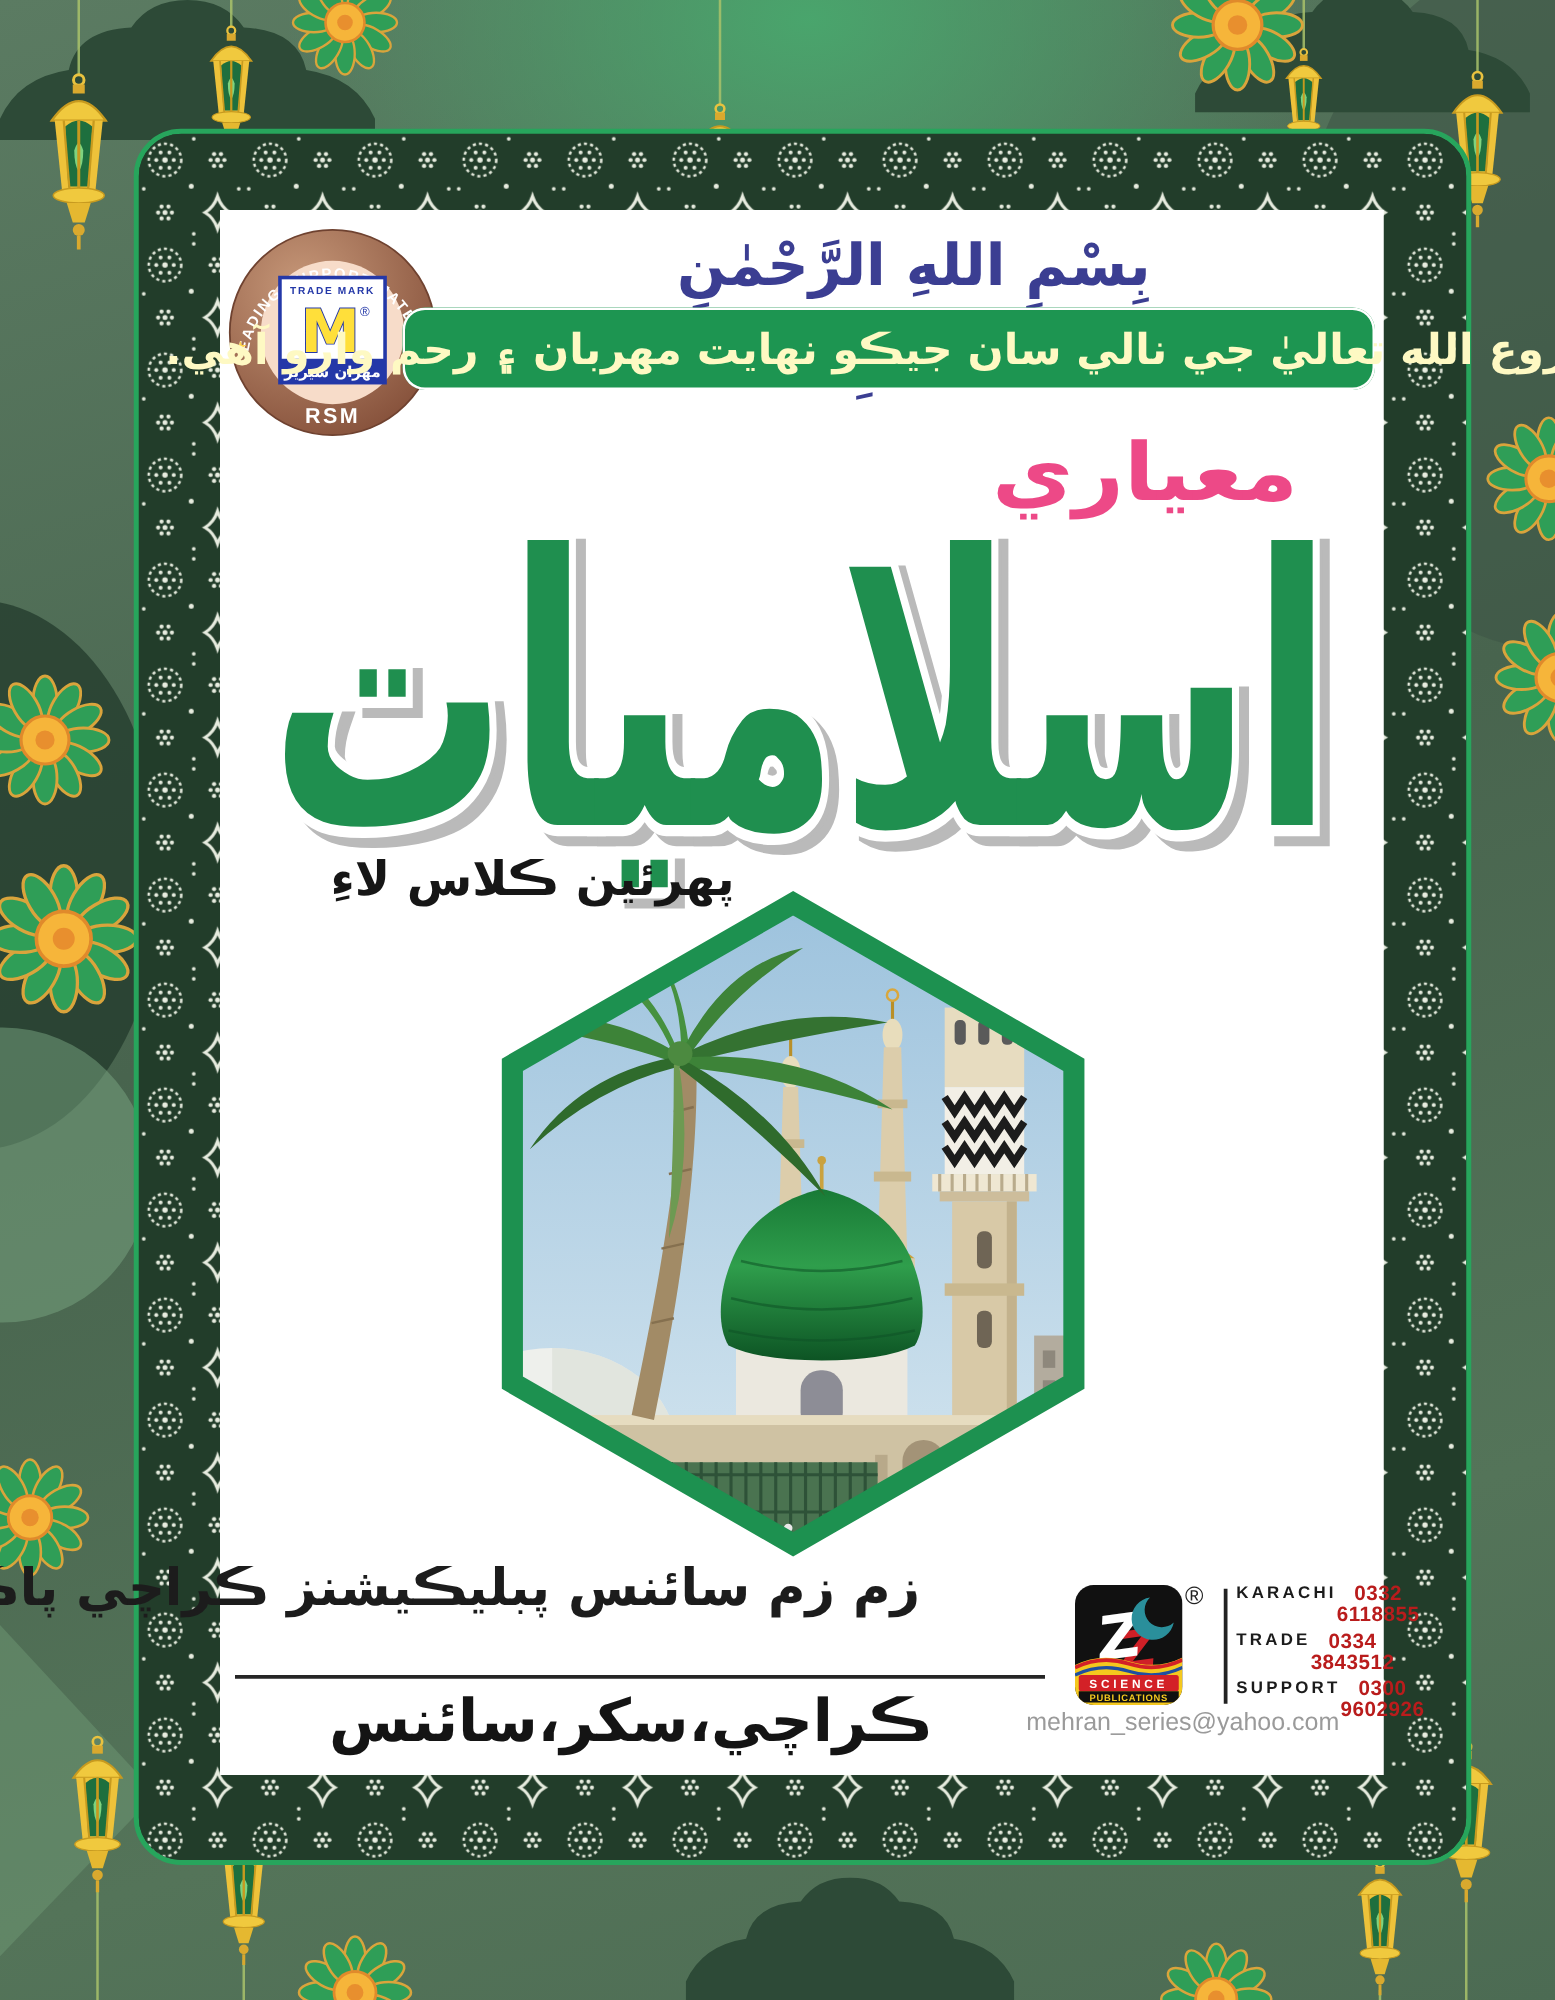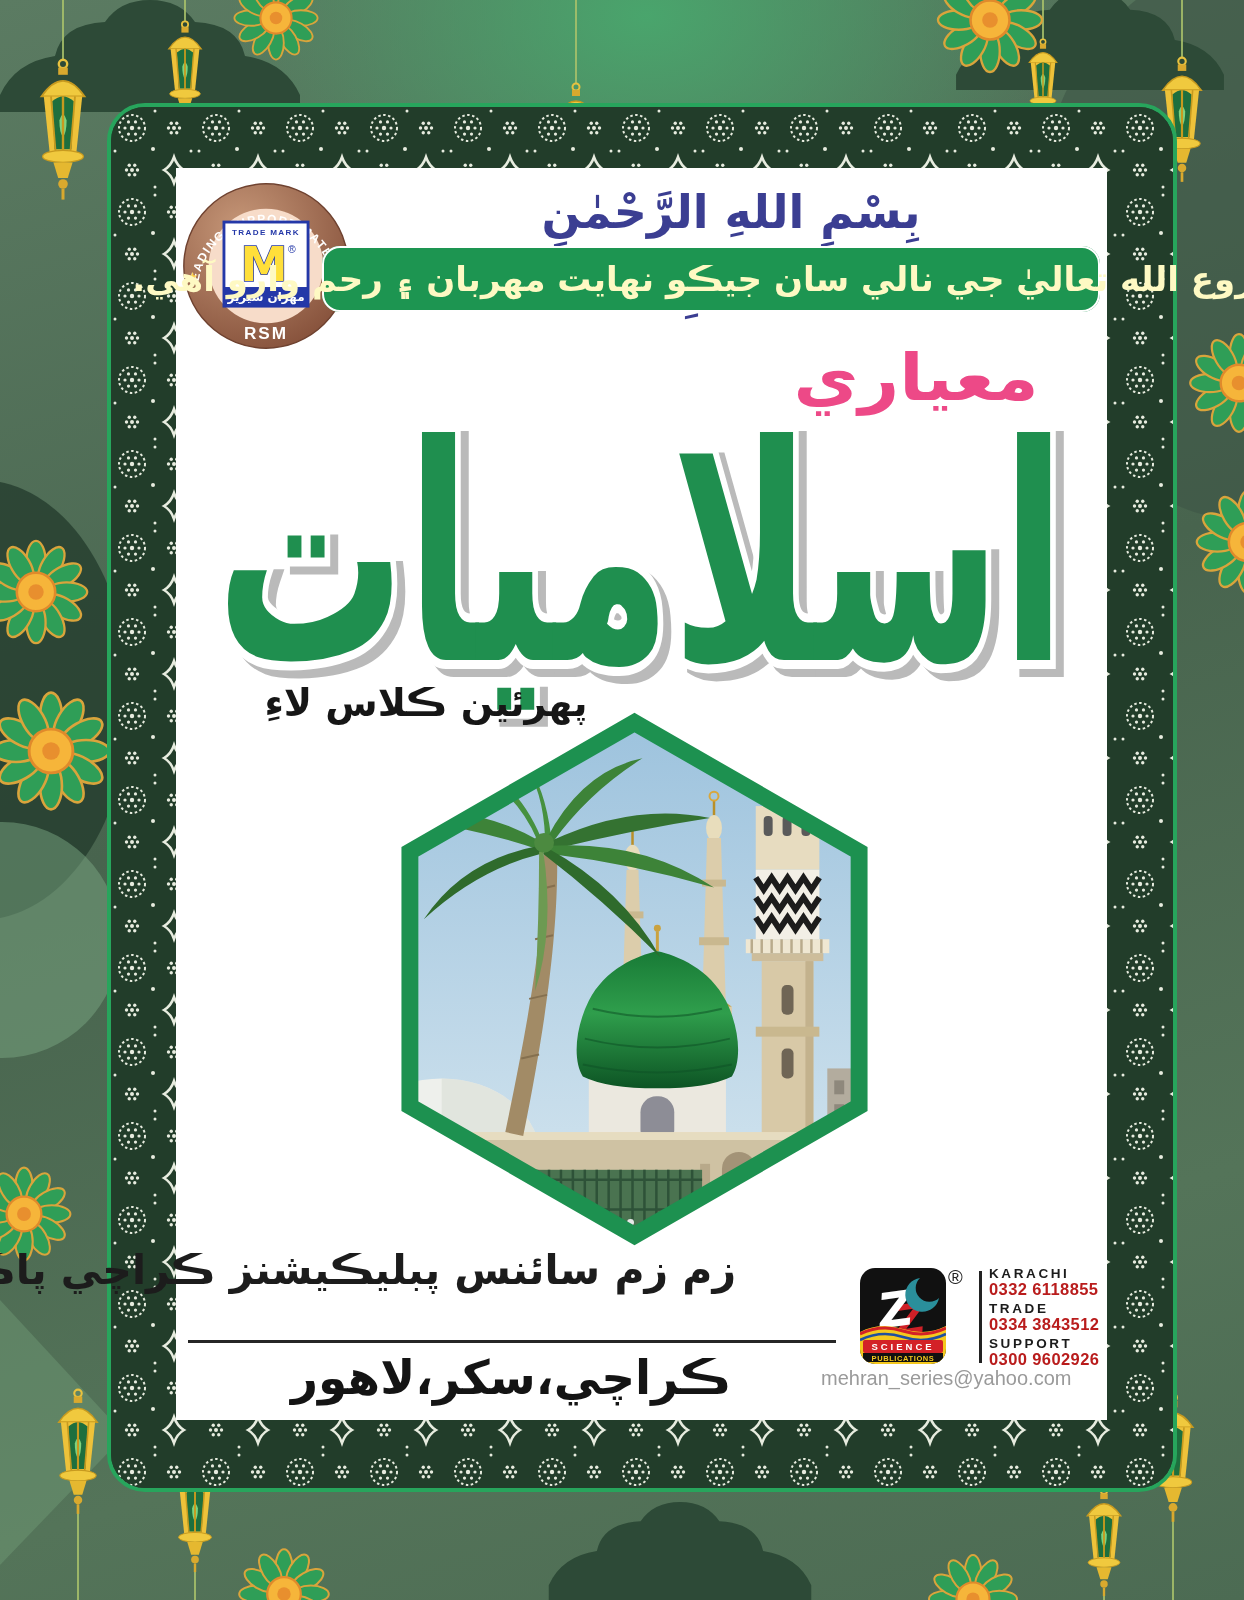--- a/index.html
+++ b/index.html
@@ -38,21 +38,21 @@
     font-size:41px;font-weight:bold;color:#1c1c1c;white-space:nowrap;
   }
   .pub-rule{left:12px;top:1172px;width:648px;height:3px;background:#262626;}
   .cities{
     left:100px;top:1182px;width:470px;text-align:center;direction:rtl;
     font-size:47px;font-weight:bold;color:#141414;
   }
   .reg-mark{left:772px;top:1098px;font-size:20px;color:#222;font-family:"Liberation Sans",sans-serif;}
   .contact-divider{left:803px;top:1103px;width:3px;height:92px;background:#222;}
   .contacts{left:813px;top:1099px;width:120px;font-family:"Liberation Sans",sans-serif;}
-  .c-entry{display:flex;flex-direction:column;margin-bottom:4px;}
+  .c-entry{display:flex;flex-direction:row;margin-bottom:4px;text-align:center;}
   .c-city{font-weight:bold;font-size:13.5px;letter-spacing:2.6px;color:#1b1b1b;line-height:14px;}
   .c-phone{font-weight:bold;font-size:16.5px;letter-spacing:.4px;color:#b91c1c;line-height:17px;}
   .email{
     left:645px;top:1199px;width:275px;text-align:left;
     font-family:"Liberation Sans",sans-serif;font-size:20px;color:#9a9a9a;
   }
   svg text{font-family:"DejaVu Sans",sans-serif;}
   .lat{font-family:"Liberation Sans",sans-serif;}
 </style>
 </head>
@@ -391,21 +391,21 @@
           <circle cx="151" cy="133" r="10" fill="#4c8a40"></circle>
         </g>
       </g>
       <path d="M242,12 L468,142 L468,398 L242,528 L16,398 L16,142 Z" fill="none" stroke="#1d9150" stroke-width="17"></path>
     </svg>
 
     <div class="abs publisher">
       <span>زم زم سائنس پبليڪيشنز ڪراچي پاڪستان</span>
     </div>
     <div class="abs pub-rule"></div>
-    <div class="abs cities">ڪراچي،سکر،لاهور</div>
+    <div class="abs cities">ڪراچي،سکر،سائنس</div>
 
     <svg class="abs" style="left:684px;top:1100px;" width="86" height="96" viewBox="0 0 86 96">
       <defs>
           <clipPath id="zclip">
             <rect x="0" y="0" width="86" height="96" rx="15"></rect>
           </clipPath>
         </defs>
       <rect x="0" y="0" width="86" height="96" rx="15" fill="#111111"></rect>
       <g clip-path="url(#zclip)">
         <text x="52" y="66" text-anchor="middle" font-size="42" font-weight="bold" font-style="italic" fill="#cf2027" transform="rotate(-8 52 66)">Z</text>

